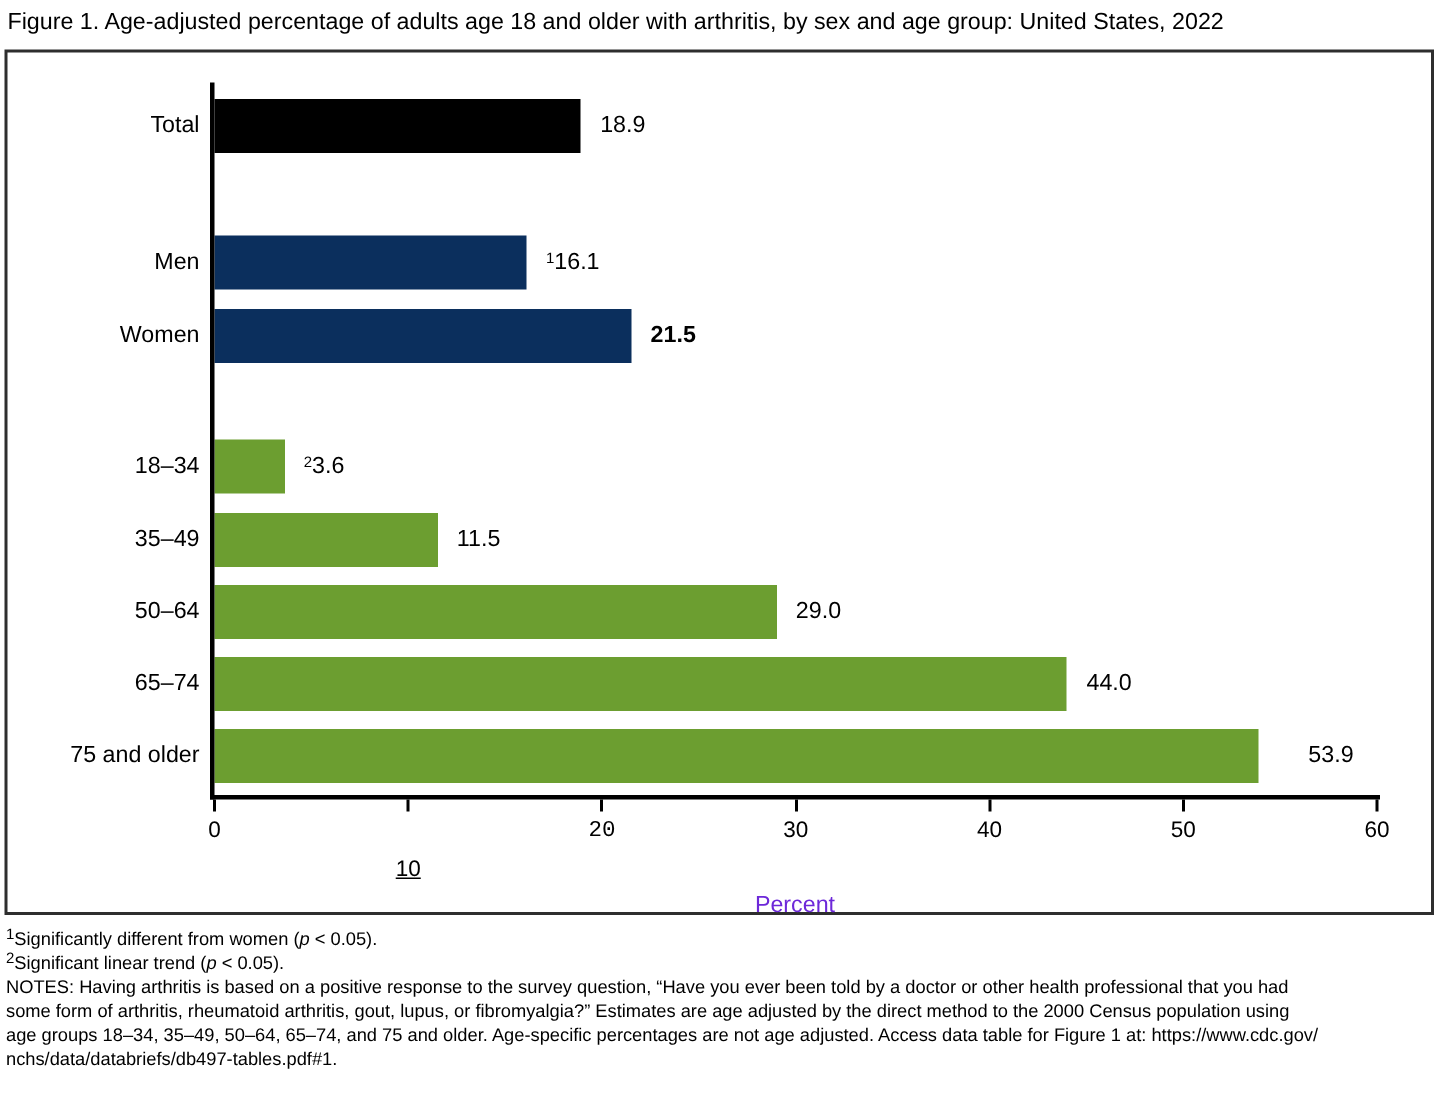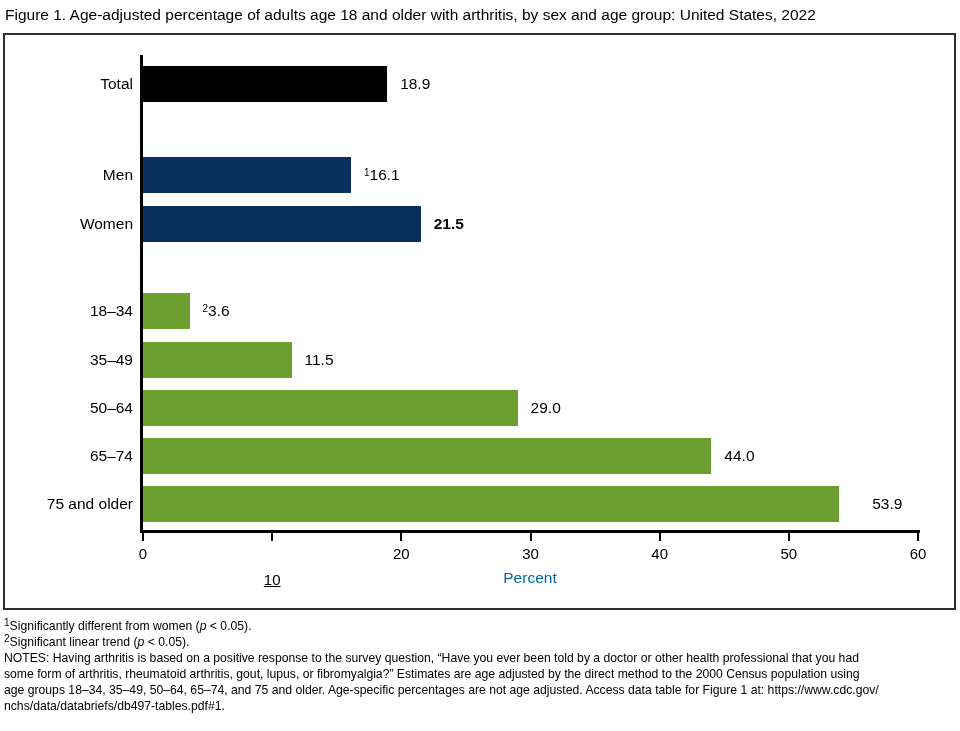--- a/index.html
+++ b/index.html
@@ -22,21 +22,21 @@
 
   .yaxis-line { position:absolute; background:#000; width:3px; }
   .xaxis-line { position:absolute; background:#000; height:3px; }
   .tick { position:absolute; width:2px; background:#000; }
   .tick-label {
     position:absolute; width:44px; text-align:center;
     font-size:15px; line-height:18px; color:#000;
   }
   .xlabel {
     position:absolute; width:120px; text-align:center;
-    font-size:15.5px; line-height:19px; color:#0369a1;
+    font-size:15.5px; line-height:19px; color:#6d28d9;margin-top:26px;
   }
 
   .cat-label {
     position:absolute; left:0; width:128px; text-align:right;
     font-size:15.5px; line-height:20px; color:#000; white-space:nowrap;
   }
   .bar { position:absolute; height:36px; }
   .value-label {
     position:absolute; font-size:15.5px; line-height:20px; color:#000; white-space:nowrap;
   }
@@ -83,21 +83,21 @@
         <div class="cat-label" style="top: 459px;">75 and older</div>
         <div class="bar" style="left: 138px; top: 451px; width: 696.208px; background: rgb(108, 158, 48);"></div>
         <div class="value-label" style="left: 847.208px; top: 459px; margin-left: 20px;">53.9</div>
         <div class="yaxis-line" style="left: 135px; top: 20px; height: 478px;"></div>
         <div class="xaxis-line" style="left: 135px; top: 495px; width: 780px;"></div>
         <div class="tick" style="left: 137px; top: 498px; height: 8px;"></div>
         <div class="tick-label" style="left: 116px; top: 510px;">0</div>
         <div class="tick" style="left: 266.167px; top: 498px; height: 8px;"></div>
         <div class="tick-label" style="left: 245.167px; top: 536px; text-decoration: underline;">10</div>
         <div class="tick" style="left: 395.333px; top: 498px; height: 8px;"></div>
-        <div class="tick-label" style="left: 374.333px; top: 510px;">20</div>
+        <div class="tick-label" style="left: 374.333px; top: 510px; font-family: Liberation Mono, monospace;">20</div>
         <div class="tick" style="left: 524.5px; top: 498px; height: 8px;"></div>
         <div class="tick-label" style="left: 503.5px; top: 510px;">30</div>
         <div class="tick" style="left: 653.667px; top: 498px; height: 8px;"></div>
         <div class="tick-label" style="left: 632.667px; top: 510px;">40</div>
         <div class="tick" style="left: 782.833px; top: 498px; height: 8px;"></div>
         <div class="tick-label" style="left: 761.833px; top: 510px;">50</div>
         <div class="tick" style="left: 912px; top: 498px; height: 8px;"></div>
         <div class="tick-label" style="left: 891px; top: 510px;">60</div>
       </div>
   </div>

